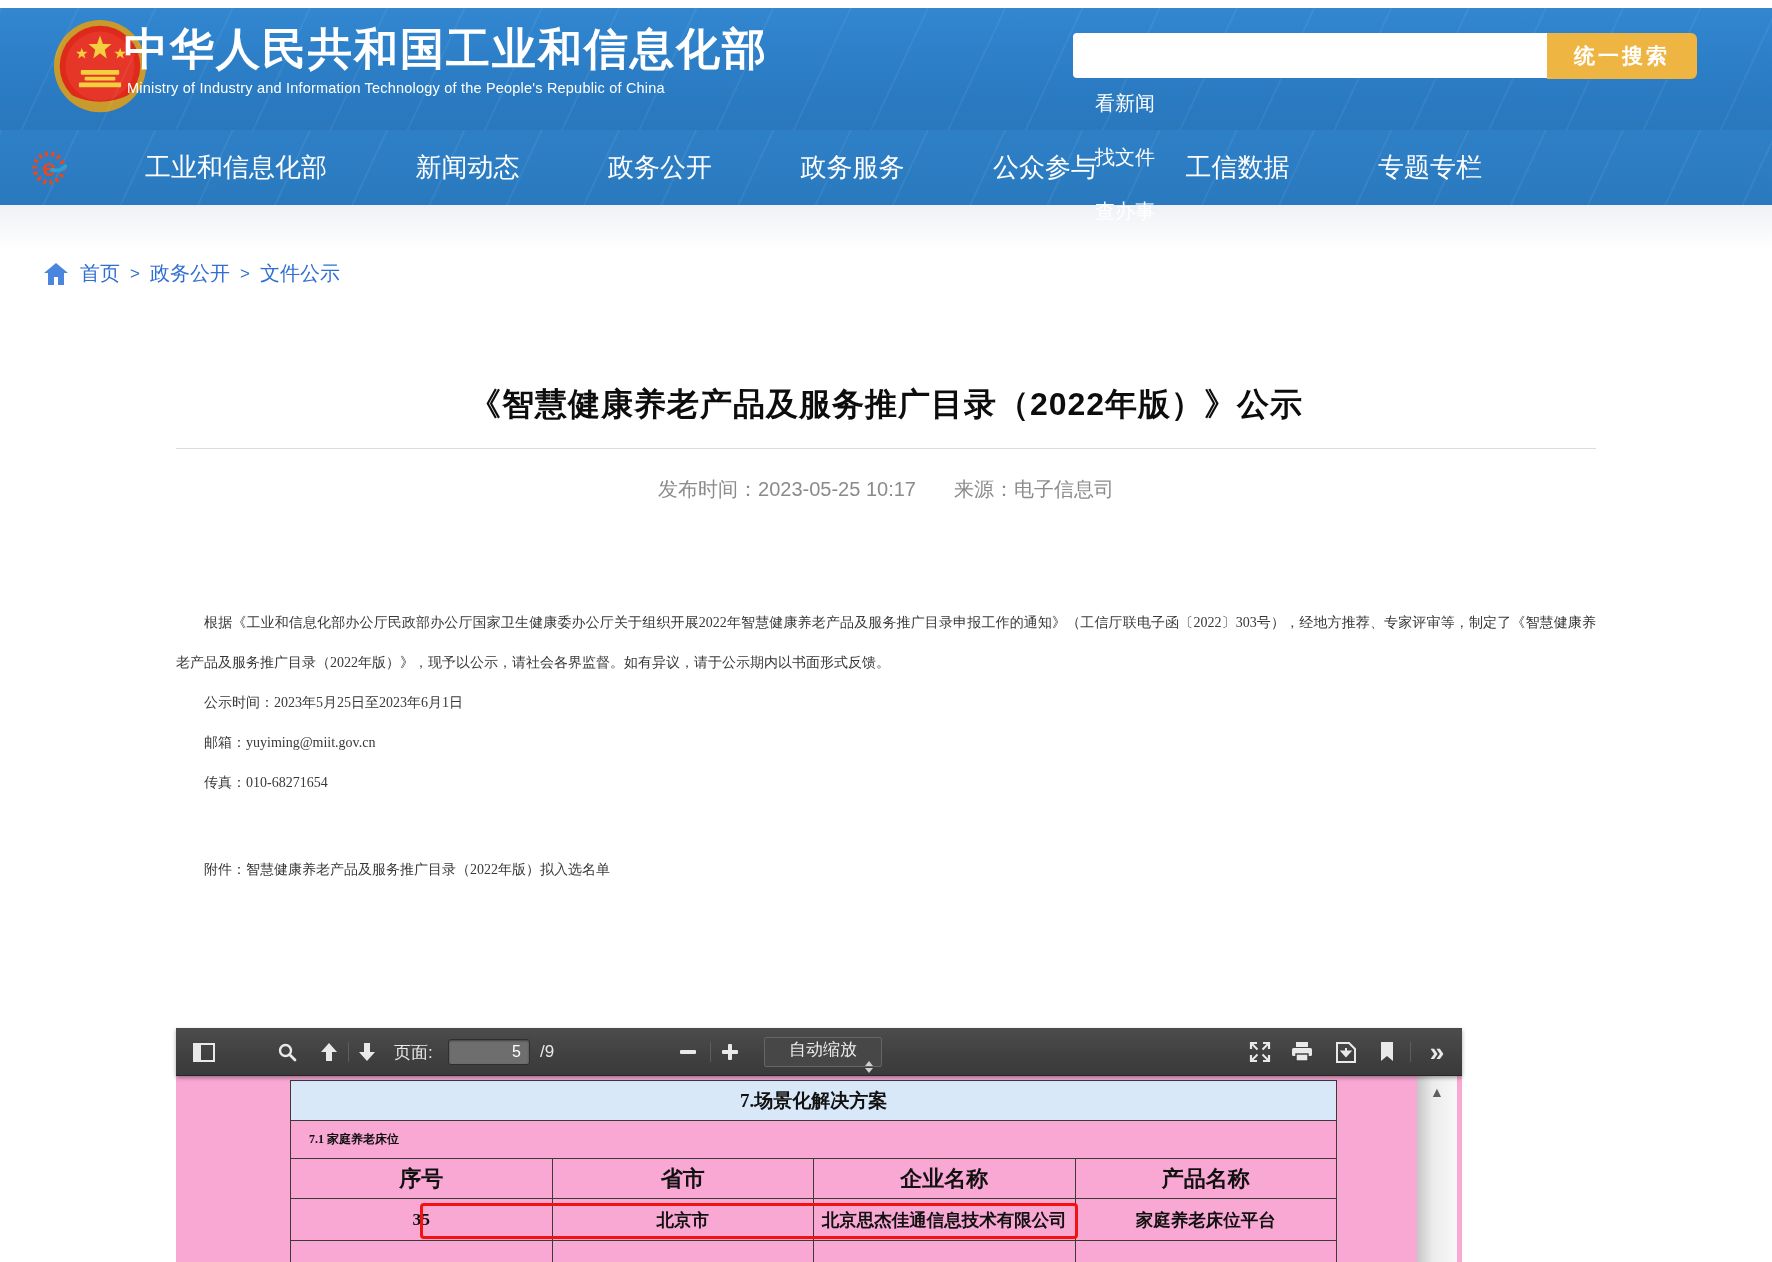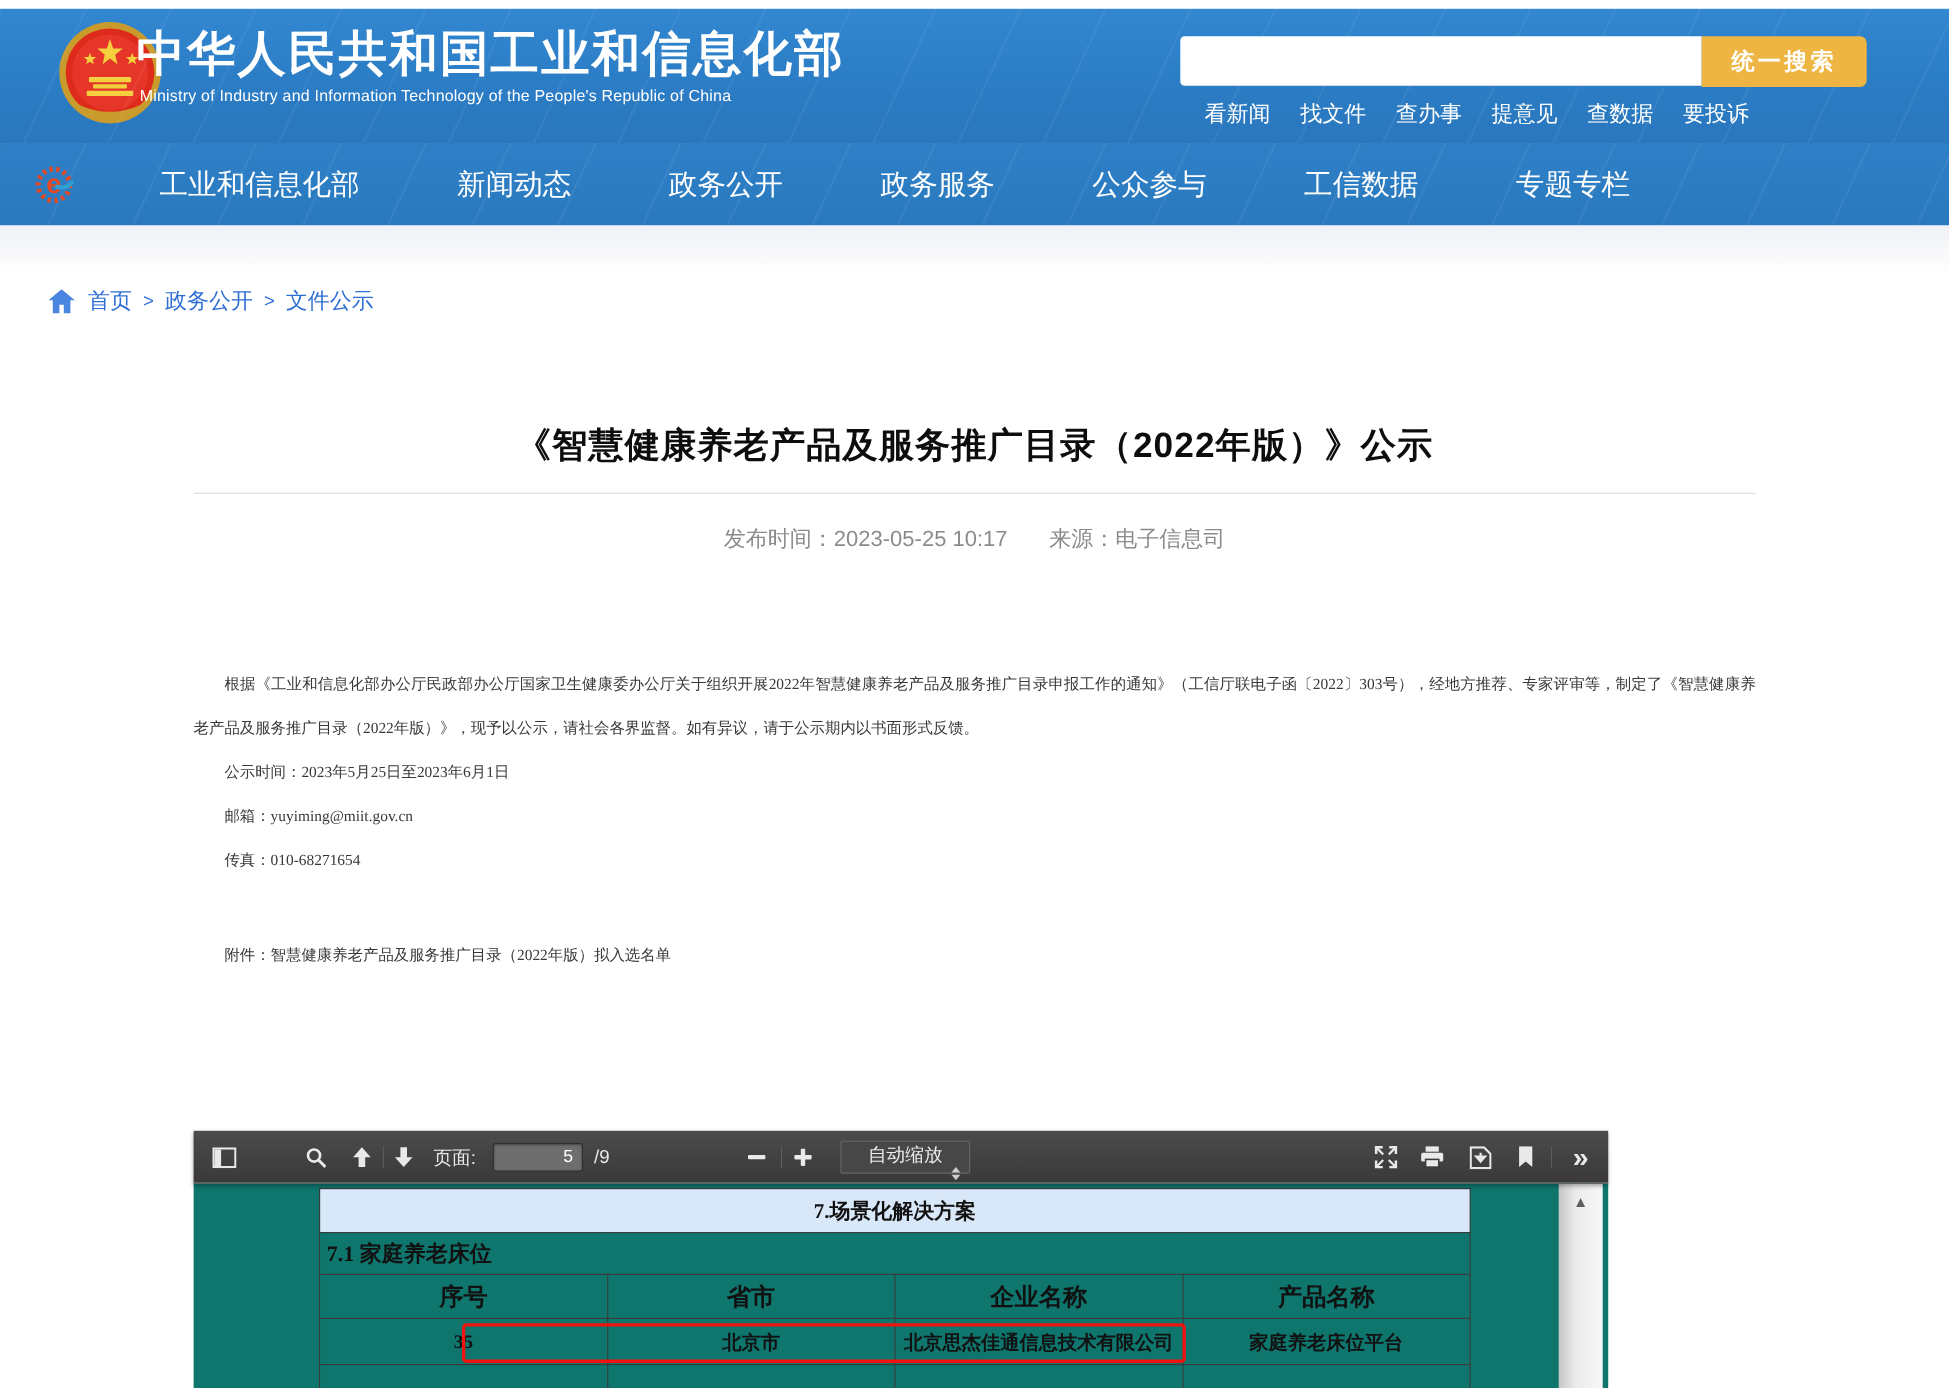--- a/index.html
+++ b/index.html
@@ -23,21 +23,21 @@
   .search-input{
     position:absolute; left:1073px; top:25px; width:474px; height:45px;
     border:none; outline:none; background:#fff; border-radius:4px 0 0 4px;
     font-size:18px; padding:0 12px; color:#333; z-index:2;
   }
   .search-btn{
     position:absolute; left:1547px; top:25px; width:150px; height:46px;
     background:#efb542; border:none; border-radius:0 6px 6px 0;
     color:#fff; font-size:21px; font-weight:bold; letter-spacing:3px; cursor:pointer; z-index:2;
   }
-  .quick-links{ position:absolute; left:1095px; top:82px; display:flex; gap:27px; z-index:2; }
+  .quick-links{ position:absolute; left:1095px; top:82px; display:flex; gap:27px; z-index:2;flex-direction:column; }
   .quick-links span{ color:#fff; font-size:20px; cursor:pointer; white-space:nowrap; }
 
   
   .main-nav{
     position:absolute; top:130px; left:0; right:0; height:75px;
     background:linear-gradient(180deg,#2e80c6 0%,#2a79bf 100%);
   }
   .nav-logo{ position:absolute; left:28px; top:17px; width:42px; height:42px; z-index:2; }
   .nav-items{
     position:absolute; left:145px; right:290px; top:0; height:100%;
@@ -96,29 +96,29 @@
     background:#474747; border:1px solid #666; border-radius:2px;
     display:flex; align-items:center; color:#ececec; font-size:17px;
     padding:0 8px; cursor:pointer;flex-direction:column;
   }
   .zoom-select .sel-arrows{ margin-left:auto; display:flex; flex-direction:column; gap:2px; }
   .sel-arrows i{ display:block; width:0; height:0; border-left:4px solid transparent; border-right:4px solid transparent; }
   .sel-arrows .up{ border-bottom:5px solid #cfcfcf; }
   .sel-arrows .dn{ border-top:5px solid #cfcfcf; }
   .chev{ color:#e9e9e9; font-size:26px; font-weight:bold; line-height:1; }
 
-  .pdf-content{ position:relative; height:186px; background:#0f766e; overflow:hidden; }
+  .pdf-content{ position:relative; height:186px; background:#f9a8d4; overflow:hidden; }
   .pdf-table{
     position:absolute; left:114px; top:4px; width:1047px;
     border-collapse:collapse; table-layout:fixed;
     font-family:"Liberation Serif","DejaVu Serif",serif; color:#111;
   }
   .pdf-table td{ border:1px solid #3a3a3a; text-align:center; overflow:hidden; white-space:nowrap; }
   .row-a td{ height:40px; background:#d9e8f8; font-weight:bold; font-size:19px; }
-  .row-b td{ height:38px; text-align:left; padding-left:6px; font-weight:bold; font-size:20px; }
+  .row-b td{ height:38px; text-align:left; padding-left:18px; font-weight:bold; font-size:12px; }
   .row-c td{ height:40px; font-weight:bold; font-size:22px; }
   .row-d td{ height:42px; font-size:17.5px; font-weight:bold; }
   .row-e td{ height:40px; }
   .col-no{ width:45px; } .col-prov{ width:70px; } .col-comp{ width:300px; } .col-prod{ width:632px; }
 
   .red-box{
     position:absolute; left:244px; top:127px; width:658px; height:36px;
     border:3px solid #f0130e; border-radius:4px; z-index:4;
   }
   .pdf-scrollbar{

